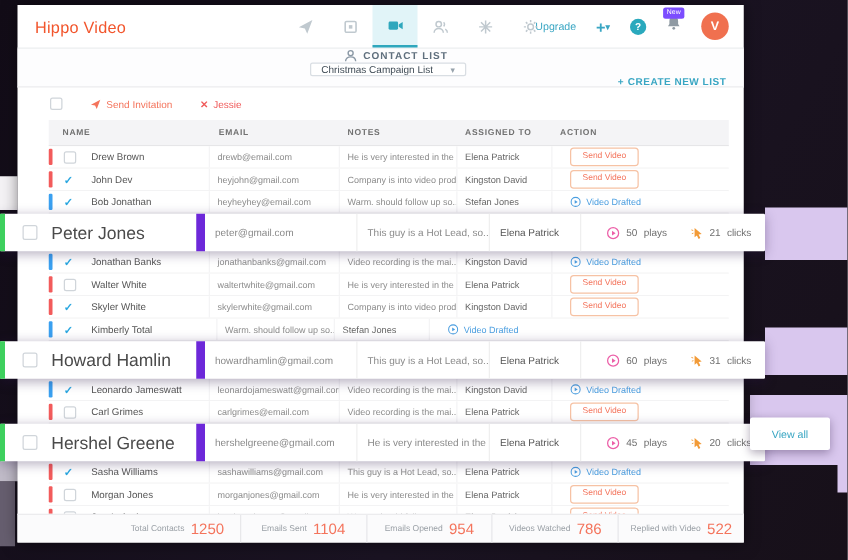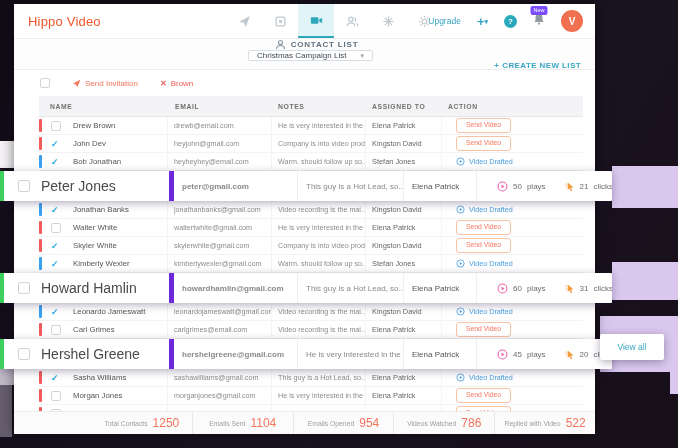--- a/index.html
+++ b/index.html
@@ -95,21 +95,21 @@
   .drafted{display:flex;align-items:center;gap:4px;font-size:7.2px;color:#4a9ee0;}
   .drafted svg{width:9px;height:9px;}
 
   
   .row.hl{height:30px;left:-39px;width:612px;z-index:5;border-bottom:none;border-radius:1px;
     box-shadow:0 2px 9px rgba(40,20,70,.35);}
   .row.hl .bar{top:0;bottom:0;width:4px;border-radius:0;}
   .row.hl .c-check{width:41px;padding-left:18px;}
   .row.hl .cb{width:12px;height:12px;}
   .row.hl .c-name{width:112px;font-size:14px;color:#4a4a4a;}
-  .row.hl .c-email{width:128px;font-size:8px;color:#8a8a8a;border-left:5px solid #6d28d9;padding-left:8px;margin-left:16px;font-weight:bold;}
+  .row.hl .c-email{width:128px;font-size:8px;color:#8a8a8a;border-left:7px solid #6d28d9;padding-left:8px;margin-left:4px;}
   .row.hl .c-notes{width:106px;font-size:8px;color:#8a8a8a;border-left:1px solid #efefef;padding-left:8px;}
   .row.hl .c-assigned{width:73px;font-size:8px;color:#555;border-left:1px solid #efefef;padding-left:8px;}
   .row.hl .c-action{border-left:1px solid #efefef;padding-left:20px;}
   .statgroup{display:flex;align-items:center;gap:5px;font-size:8px;color:#6e6e6e;}
   .statgroup svg{width:11px;height:11px;}
   .statgroup .gap{width:8px;}
 
   
   .stats{position:absolute;left:0;right:0;bottom:0;height:22px;background:#fbfbfc;border-top:1px solid #ececee;
     display:flex;align-items:stretch;padding-left:78px;}
@@ -208,21 +208,21 @@
     <div class="toolbar">
       <span class="cb"></span>
       <span class="tb-act tb-send">
         <svg viewBox="0 0 12 12" fill="currentColor">
             <path d="M1 6.3 L11 1 L7.2 11 L5.4 7.2 Z"></path>
           </svg>
         <span>Send Invitation</span>
       </span>
       <span class="tb-act tb-del">
         <span class="x">✕</span>
-        <span>Brown</span>
+        <span>Jessie</span>
       </span>
     </div>
 
     <div class="tablewrap">
       <div class="thead">
         <span class="h h-name">NAME</span>
         <span class="h h-email">EMAIL</span>
         <span class="h h-notes">NOTES</span>
         <span class="h h-assigned">ASSIGNED TO</span>
         <span class="h h-action">ACTION</span>
@@ -343,22 +343,21 @@
     <span class="cell c-assigned">Kingston David</span>
     <span class="cell c-action">
               <button class="sendbtn">Send Video</button>
             </span>
           </div>
           <div class="row">
     <span class="bar blue"></span>
     <span class="cell c-check">
               <span class="check-glyph">✓</span>
             </span>
-    <span class="cell c-name">Kimberly Wexler</span>
-    <span class="cell c-email">kimberlywexler@gmail.com</span>
+    <span class="cell c-name">Kimberly Total</span>
     <span class="cell c-notes">Warm. should follow up so...</span>
     <span class="cell c-assigned">Stefan Jones</span>
     <span class="cell c-action">
               <span class="drafted">
                 <svg viewBox="0 0 12 12">
                   <circle cx="6" cy="6" r="4.8" fill="none" stroke="#4a9ee0" stroke-width="1.1"></circle>
                   <path d="M5 4l3.2 2L5 8Z" fill="#4a9ee0"></path>
                 </svg>
                 <span>Video Drafted</span>
               </span>

